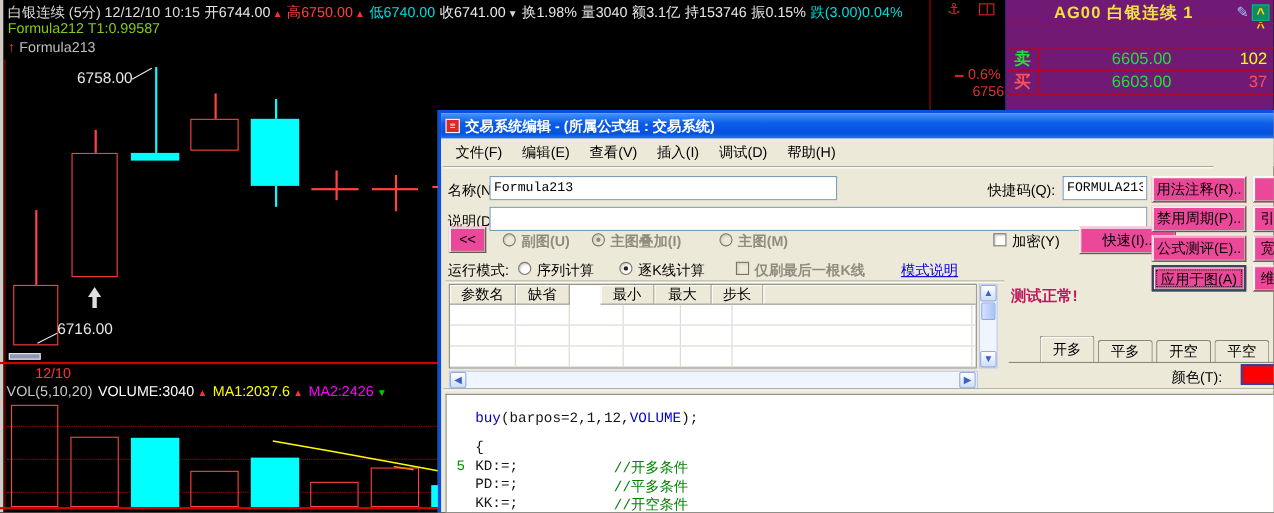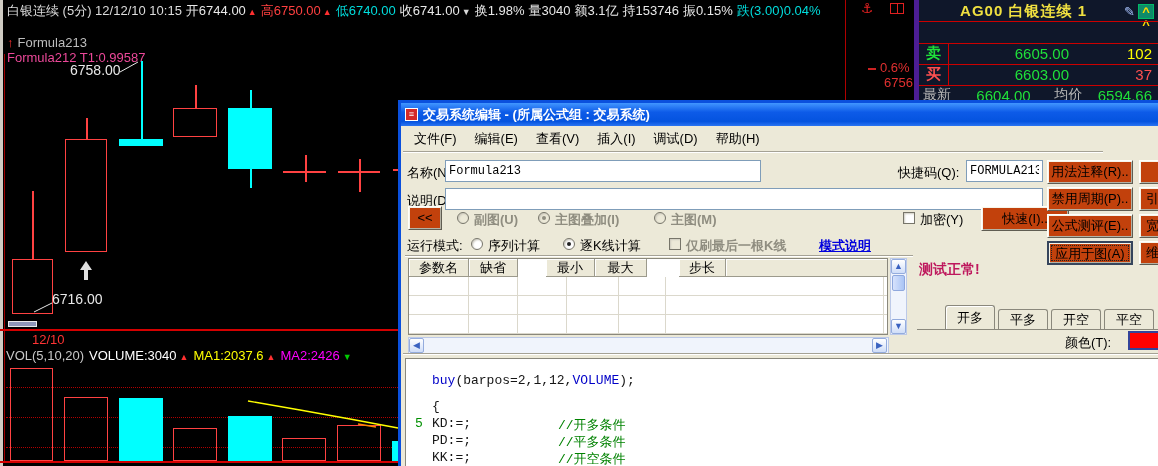--- a/index.html
+++ b/index.html
@@ -7,21 +7,21 @@
   body{background:#000;font-family:"Liberation Sans","DejaVu Sans",sans-serif;position:relative;}
   .abs{position:absolute;}
   #screen{position:absolute;left:0;top:0;width:1158px;height:466px;overflow:hidden;background:#000;}
 
   
   #left-strip{left:0;top:0;width:3px;height:466px;background:#cfcbc3;}
   #chart-left-line{left:4px;top:54px;width:1px;height:408px;background:#a00000;}
   #topbar{left:7px;top:2px;height:15px;font-size:13px;white-space:nowrap;color:#dcdcdc;}
   #topbar span{margin-right:4px;}
   .tb-arrow{font-size:9px;margin-left:-2px;}
-  #tb-line2{left:7px;top:18px;font-size:13px;color:#ec4899;margin-top:32px;}
+  #tb-line2{left:7px;top:18px;font-size:13px;color:#84cc16;}
   #tb-line3{left:7px;top:35px;font-size:13px;color:#bdbdbd;}
   #tb-line3 .up{color:#ff3030;margin-right:4px;}
   #pin-icon{left:861px;top:1px;color:#e02020;font-size:14px;line-height:15px;}
   #split-icon{left:890px;top:3px;width:14px;height:11px;border:1px solid #e02020;}
   #split-icon div{position:absolute;left:6px;top:0;width:1px;height:9px;background:#e02020;}
   #chart-right-line{left:845px;top:0;width:1px;height:100px;background:#b00000;}
   #axis-dash{left:868px;top:68px;width:8px;height:2px;background:#cc2222;}
   #axis-pct{left:880px;top:60px;color:#e03030;font-size:13px;}
   #axis-price{left:884px;top:75px;color:#e03030;font-size:13px;}
   #main-axis-line{left:0;top:329px;width:398px;height:2px;background:#d40000;}
@@ -37,21 +37,21 @@
   .cvl{position:absolute;width:2px;}
   
   #vol-header{left:6px;top:348px;font-size:13px;white-space:nowrap;}
   #vol-header span{margin-right:5px;}
   .grid-line{position:absolute;left:6px;width:392px;height:0;border-top:1px dotted #b30000;}
   .vbar{position:absolute;}
   #bottom-line{left:0;top:461px;width:398px;height:2px;background:#d40000;}
   #overlay{position:absolute;left:0;top:0;z-index:5;pointer-events:none;}
 
   
-  #quote-panel{left:914px;top:0;width:244px;height:104px;background:#0f172a;border-left:5px solid #4c1d95;z-index:2;}
+  #quote-panel{left:914px;top:0;width:244px;height:104px;background:#701a75;border-left:1px solid #4c1d95;z-index:2;}
   .qrow{position:absolute;left:0;right:0;display:flex;align-items:center;font-size:15px;}
   #qp-title{top:1px;height:20px;padding:0 4px;}
   #qp-title .sym{flex:1;text-align:center;color:#f0e040;font-size:15px;font-weight:bold;letter-spacing:1px;}
   #qp-pen{color:#aac4ff;font-size:13px;margin-right:3px;}
   #qp-badge{width:16px;height:15px;background:#0e8a6a;border:1px solid #0b6; color:#ffd900;font-weight:bold;font-size:13px;line-height:13px;text-align:center;}
   .qline{position:absolute;left:0;right:0;height:1px;background:#cc0000;}
   .gray{color:#b8b8b8;} .grn{color:#1fe03a;} .yel{color:#ffff00;} .redv{color:#ff5050;}
   #q-weibi{top:22px;height:21px;padding:0 6px;}
   #q-weibi .l1{width:46px;} #q-weibi .v1{width:66px;text-align:right;} #q-weibi .l2{width:62px;padding-left:12px;} #q-weibi .v2{flex:1;text-align:right;}
   .bs-row{height:21px;}
@@ -64,31 +64,31 @@
 
   
   #dialog{left:398px;top:100px;width:764px;height:368px;background:#ece9d8;border:3px solid #0a50dd;border-right:none;border-bottom:none;z-index:10;}
   #dlg-titlebar{position:absolute;left:0;top:0;right:0;height:23px;background:linear-gradient(#4196ff,#0d5be8 40%,#0453df 80%,#2a74f2);color:#fff;font-weight:bold;font-size:13px;display:flex;align-items:center;gap:5px;padding-left:4px;}
   #dlg-icon{width:13px;height:13px;background:#d42a2a;border:1px solid #fff;color:#fff;font-size:9px;line-height:11px;text-align:center;}
   #dlg-menubar{position:absolute;left:0;top:23px;right:0;height:25px;background:#ece9d8;font-size:13px;display:flex;align-items:center;padding-left:4px;}
   .menu-item{padding:2px 9px;color:#000;}
   .groove{position:absolute;height:2px;border-top:1px solid #a5a295;border-bottom:1px solid #fff;}
   .dlabel{position:absolute;font-size:13px;color:#000;white-space:nowrap;}
   .tbox{position:absolute;border:1px solid #7f9db9;background:#fff;font:12px "Liberation Mono","DejaVu Sans Mono",monospace;padding:1px 3px;outline:none;}
-  .btn3d{position:absolute;background:#c2410c;border:1px solid;border-color:#fffffb #5f5d52 #5f5d52 #fffffb;box-shadow:inset 1px 1px 0 #f6f4ea,inset -1px -1px 0 #b5b2a4;font-size:13px;color:#000;text-align:center;white-space:nowrap;overflow:hidden;}
+  .btn3d{position:absolute;background:#ec4899;border:1px solid;border-color:#fffffb #5f5d52 #5f5d52 #fffffb;box-shadow:inset 1px 1px 0 #f6f4ea,inset -1px -1px 0 #b5b2a4;font-size:13px;color:#000;text-align:center;white-space:nowrap;overflow:hidden;}
   .btn-default{border:2px solid #36455c;}
   .btn-default::after{content:"";position:absolute;inset:2px;border:1px dotted #222;}
   .radio{position:absolute;width:12px;height:12px;border-radius:6px;background:#fff;border:1px solid #77756a;box-shadow:inset 1px 1px 2px #c9c6ba;}
   .radio.sel::after{content:"";position:absolute;left:3px;top:3px;width:4px;height:4px;border-radius:2px;background:#222;}
   .radio.dis{background:#ece9d8;}
   .radio.dis.sel::after{background:#8f8d80;}
   .chk{position:absolute;width:12px;height:12px;background:#fff;border:1px solid #77756a;box-shadow:inset 1px 1px 2px #cfccc0;}
   .chk.dis{background:#ece9d8;}
   .dis-t{color:#8f8d80;font-weight:bold;}
-  .link{color:#0000dd;text-decoration:underline;font-weight:bold;}
+  .link{color:#0000dd;text-decoration:underline;font-weight:normal;}
   #param-table{position:absolute;left:7px;top:155px;width:480px;height:77px;background:#fff;border:1px solid #8a887c;overflow:hidden;}
   #param-table-head{display:flex;height:18px;}
   .th{background:#ece9d8;border-right:1px solid #9c9a8c;border-bottom:1px solid #9c9a8c;box-shadow:inset 1px 1px 0 #fff;font-size:13px;text-align:center;line-height:17px;flex:none;}
   .tr{display:flex;height:19px;border-bottom:1px solid #dbd8cc;}
   .td{flex:none;border-right:1px solid #dbd8cc;height:100%;}
   .sb{position:absolute;background:#f0f4fc;border:1px solid #bcc9e8;}
   .sb-btn{position:absolute;background:linear-gradient(#ffffff,#cfddf8);border:1px solid #94acdd;border-radius:2px;color:#3a62c0;font-size:9px;text-align:center;line-height:13px;}
   .sb-thumb{position:absolute;background:linear-gradient(90deg,#d7e2fc,#a9c4f5);border:1px solid #8fa8dd;border-radius:2px;}
   #test-status{position:absolute;left:518px;top:158px;color:#be185d;font-size:14px;font-weight:bold;}
   #tab-strip{position:absolute;left:544px;top:202px;height:25px;white-space:nowrap;}
@@ -186,26 +186,20 @@
       <span class="bs-price grn">6605.00</span>
       <span class="bs-vol yel">102</span>
     </div>
     <div class="qline" style="top:64px"></div>
     <div id="q-buy" class="qrow bs-row">
       <span class="bs-label redv">买</span>
       <span class="bs-price grn">6603.00</span>
       <span class="bs-vol redv">37</span>
     </div>
     <div class="qline" style="top:85px"></div>
-    <div id="q-last" class="qrow">
-      <span class="l1 gray">最新</span>
-      <span class="v1 grn">6604.00</span>
-      <span class="l2 gray">均价</span>
-      <span class="v2 grn">6594.66</span>
-    </div>
   </div>
 
   <div id="dialog" class="abs">
     <div id="dlg-titlebar">
       <span id="dlg-icon">≡</span>
       <span>交易系统编辑 - (所属公式组 : 交易系统)</span>
     </div>
     <div id="dlg-menubar">
         <span class="menu-item">文件(F)</span>
         <span class="menu-item">编辑(E)</span>
@@ -245,21 +239,21 @@
     <span class="dlabel link" style="left:418px;top:134px">模式说明</span>
 
     <div class="groove" style="left:4px;top:152px;width:508px"></div>
 
     <div id="param-table">
       <div id="param-table-head">
           <div class="th" style="width: 60px;">参数名</div>
           <div class="th" style="width: 49px;">缺省</div>
           <div class="th" style="width: 49px; margin-left: 28px;">最小</div>
           <div class="th" style="width: 52px;">最大</div>
-          <div class="th" style="width: 47px; margin-left: 32px;">步长</div>
+          <div class="th" style="width: 47px;">步长</div>
           <div class="th" style="width: 218px;"></div>
         </div>
       <div id="param-table-body">
           <div class="tr">
             <div class="td" style="width: 60px;"></div>
             <div class="td" style="width: 49px;"></div>
             <div class="td" style="width: 49px;"></div>
             <div class="td" style="width: 52px;"></div>
             <div class="td" style="width: 47px;"></div>
             <div class="td" style="width: 218px;"></div>

